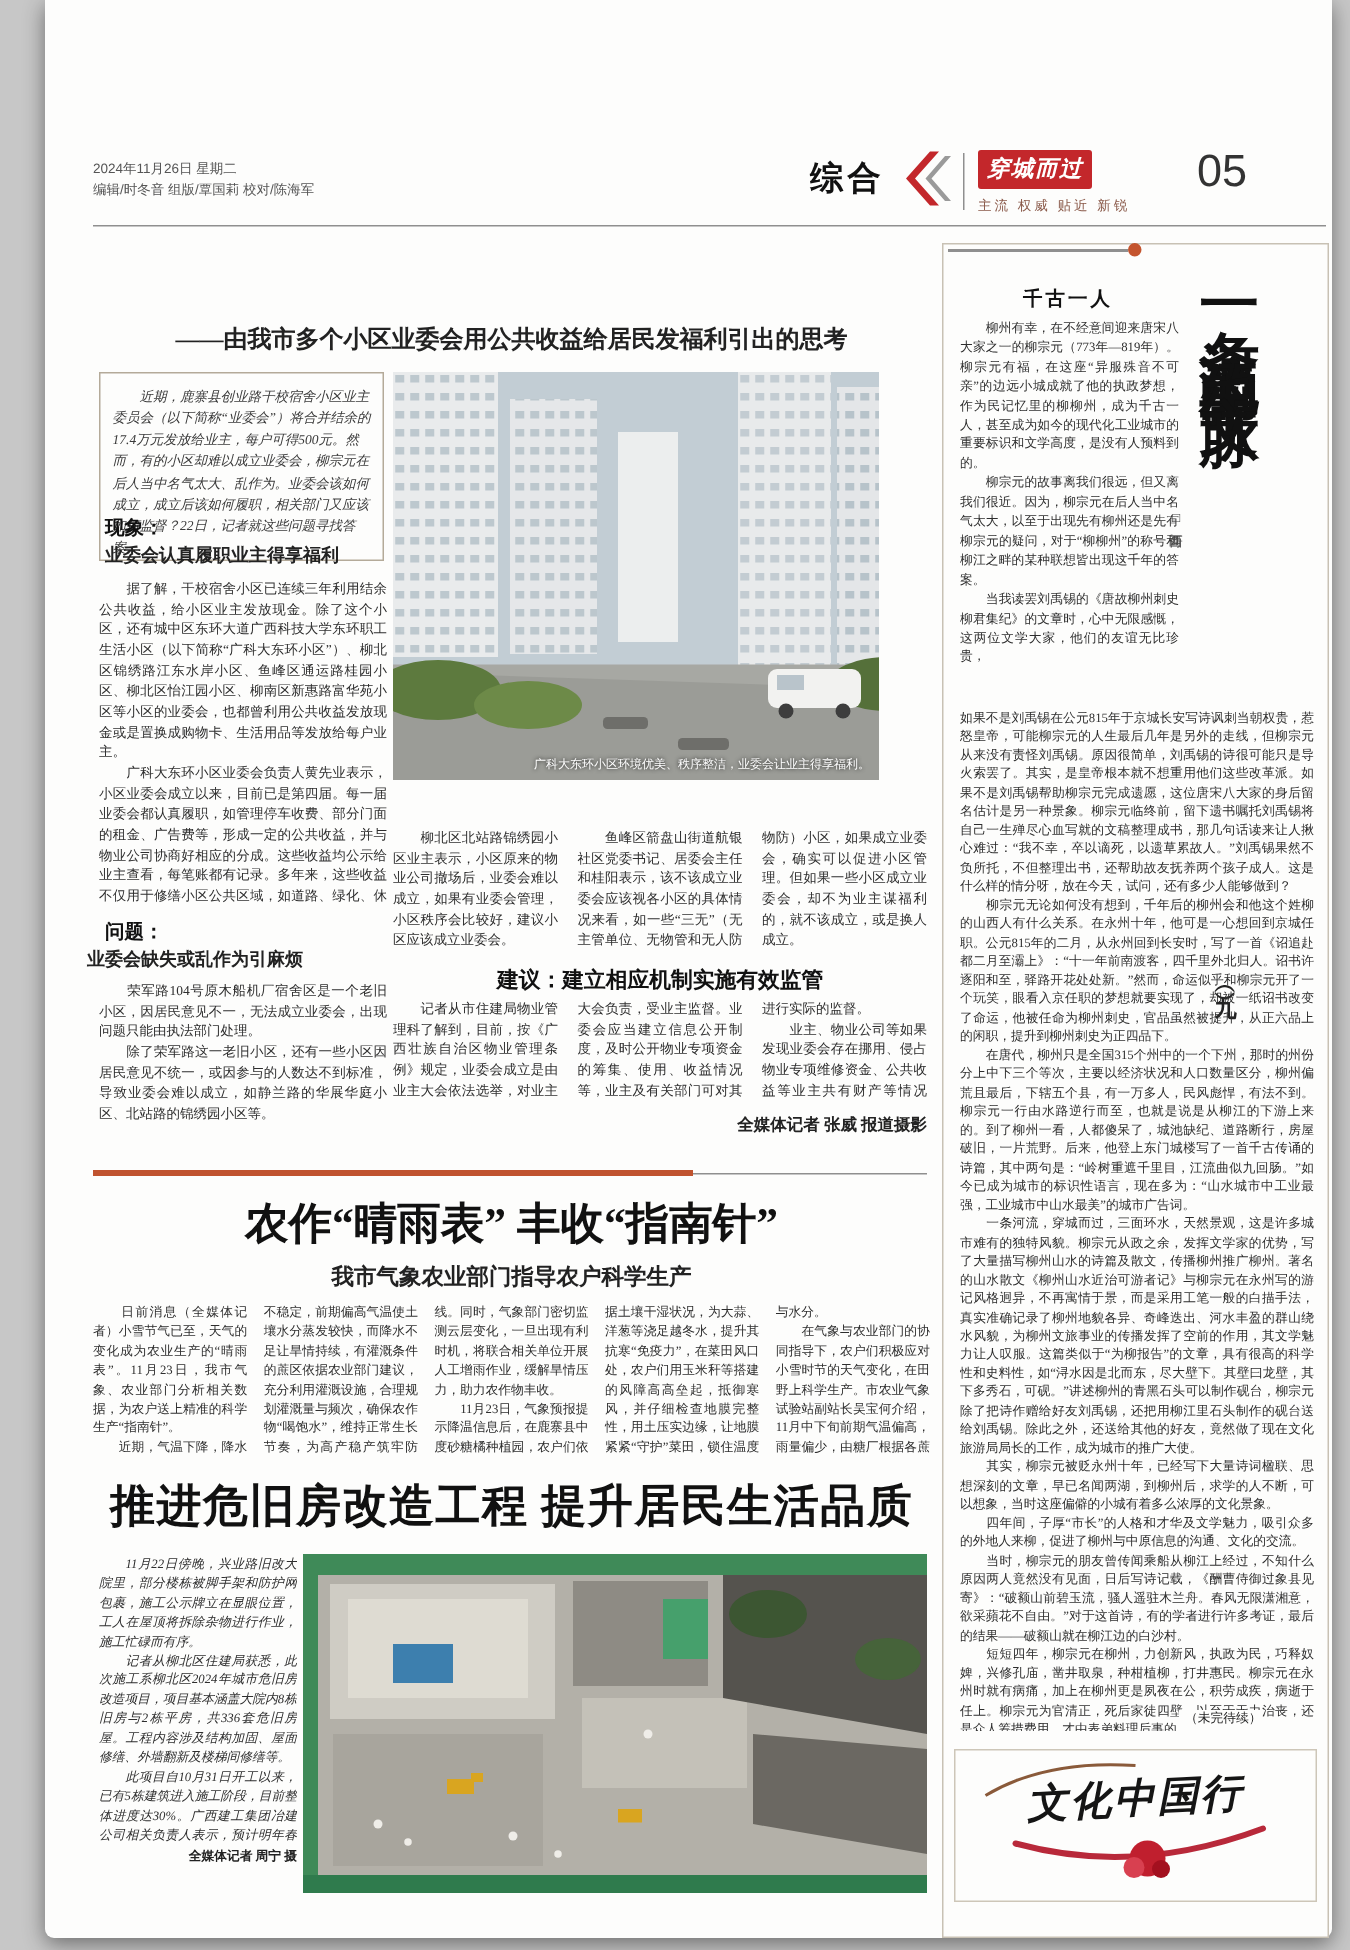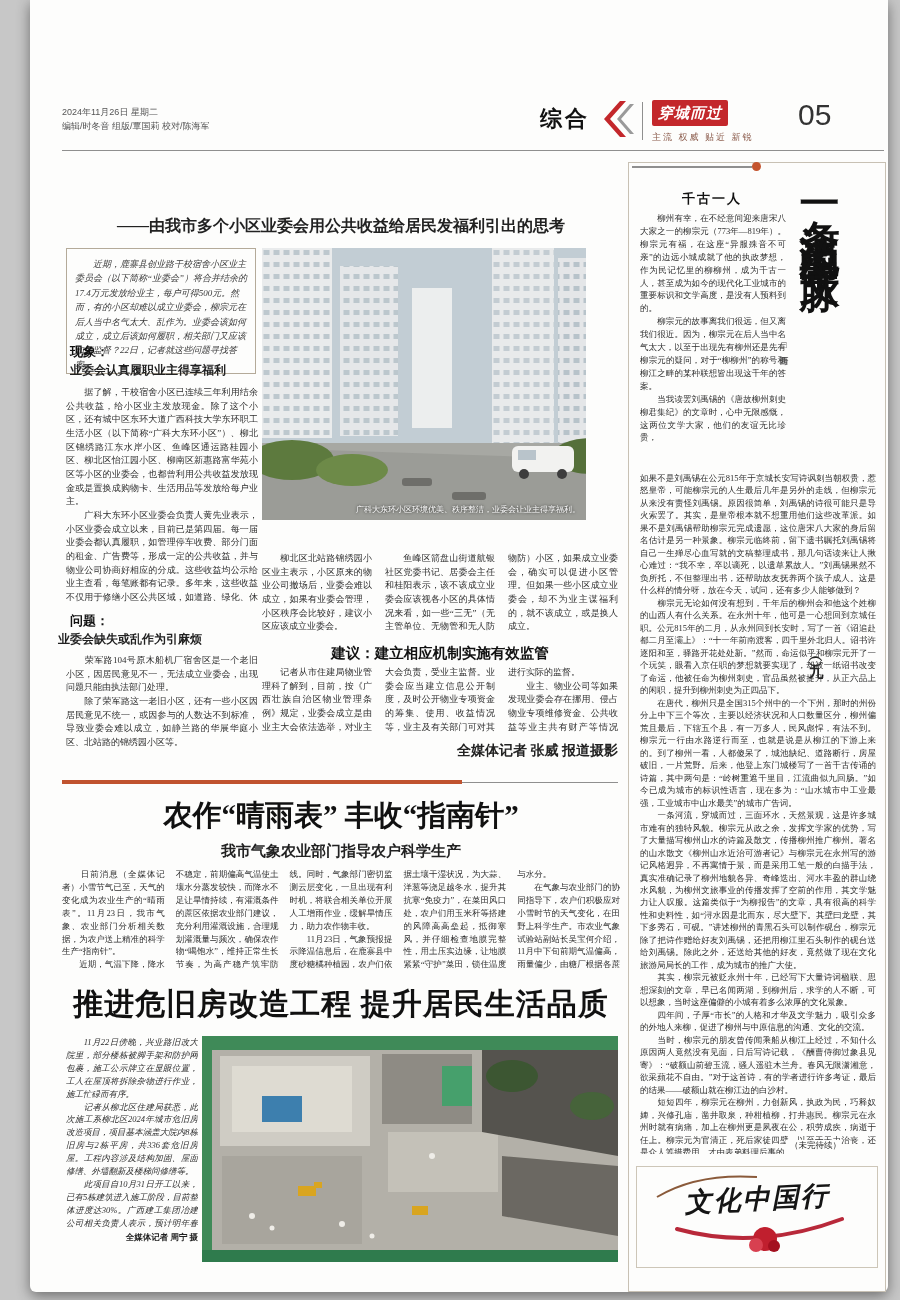--- a/index.html
+++ b/index.html
@@ -96,21 +96,21 @@
   </div>
 
   <div class="abs body-txt just cols3" style="left:232px;top:552px;width:356px;height:88px;">　　柳北区北站路锦绣园小区业主表示，小区原来的物业公司撤场后，业委会难以成立，如果有业委会管理，小区秩序会比较好，建议小区应该成立业委会。
 　　鱼峰区箭盘山街道航银社区党委书记、居委会主任和桂阳表示，该不该成立业委会应该视各小区的具体情况来看，如一些“三无”（无主管单位、无物管和无人防物防）小区，如果成立业委会，确实可以促进小区管理。但如果一些小区成立业委会，却不为业主谋福利的，就不该成立，或是换人成立。
 　　市物业管理行业协会秘书长员国柜也表示，一方面业委会的成立有助于物业公司对小区的管理，也有利于业主自管，另一方面又有居民或社区担心业委会管理有问题。因此，建议加强对业委会的监督。只有在有效的监督机制下，才能保证所成立的业委会不会乱作为。</div>
 
   <div class="abs hl" style="left:232px;top:644px;width:356px;text-align:center;font-size:14.5px;">建议：建立相应机制实施有效监管</div>
   <div class="abs body-txt just cols3" style="left:232px;top:666px;width:356px;height:74px;">　　记者从市住建局物业管理科了解到，目前，按《广西壮族自治区物业管理条例》规定，业委会成立是由业主大会依法选举，对业主大会负责，受业主监督。业委会应当建立信息公开制度，及时公开物业专项资金的筹集、使用、收益情况等，业主及有关部门可对其进行实际的监督。
 　　业主、物业公司等如果发现业委会存在挪用、侵占物业专项维修资金、公共收益等业主共有财产等情况时，业主可以通过召开业主大会等形式，终止或罢免业委会的相关职务。
 　　广西科技大学社会学教授李振指出，目前虽然有相关条例可以实现对业委会的监督，如果有物业公司与业委会沆瀣一气，一时间业主也难以发现。因此建议地方出台相关管理机制或法规，进一步明确对业委会的监督和处罚等，否则单靠业主、物业公司监督，可能会存在一定的局限，以维护小区业主的合法权益。</div>
-  <div class="abs" style="left:400px;top:742px;width:188px;text-align:right;font-size:14px;font-weight:700;color:#222;background:#fdfdfc;">全媒体记者 张威 报道摄影</div>
+  <div class="abs" style="left:400px;top:742px;width:188px;text-align:right;font-size:11px;font-weight:700;color:#222;background:#fdfdfc;">全媒体记者 张威 报道摄影</div>
 
   <div class="abs" style="left:32px;top:780px;width:400px;height:4px;background:#c0532f;"></div>
   <div class="abs rule" style="left:432px;top:782px;width:156px;height:1px;"></div>
 
   <div class="abs hl" style="left:32px;top:796px;width:558px;text-align:center;font-size:29px;">农作“晴雨表” 丰收“指南针”</div>
   <div class="abs" style="left:32px;top:842px;width:558px;text-align:center;font-size:15px;font-weight:700;color:#222;">我市气象农业部门指导农户科学生产</div>
   <div class="abs body-txt just cols5" style="left:32px;top:868px;width:558px;height:108px;font-size:8.5px;">　　日前消息（全媒体记者）小雪节气已至，天气的变化成为农业生产的“晴雨表”。11月23日，我市气象、农业部门分析相关数据，为农户送上精准的科学生产“指南针”。
 　　近期，气温下降，降水不稳定，前期偏高气温使土壤水分蒸发较快，而降水不足让旱情持续，有灌溉条件的蔗区依据农业部门建议，充分利用灌溉设施，合理规划灌溉量与频次，确保农作物“喝饱水”，维持正常生长节奏，为高产稳产筑牢防线。同时，气象部门密切监测云层变化，一旦出现有利时机，将联合相关单位开展人工增雨作业，缓解旱情压力，助力农作物丰收。
 　　11月23日，气象预报提示降温信息后，在鹿寨县中度砂糖橘种植园，农户们依据土壤干湿状况，为大蒜、洋葱等浇足越冬水，提升其抗寒“免疫力”，在菜田风口处，农户们用玉米秆等搭建的风障高高垒起，抵御寒风，并仔细检查地膜完整性，用土压实边缘，让地膜紧紧“守护”菜田，锁住温度与水分。
 　　在气象与农业部门的协同指导下，农户们积极应对小雪时节的天气变化，在田野上科学生产。市农业气象试验站副站长吴宝何介绍，11月中下旬前期气温偏高，雨量偏少，由糖厂根据各蔗区甘蔗品种、种植制度、糖分检测等综合因素决定收获时间，原则上按成熟的甘蔗先收获。</div>

